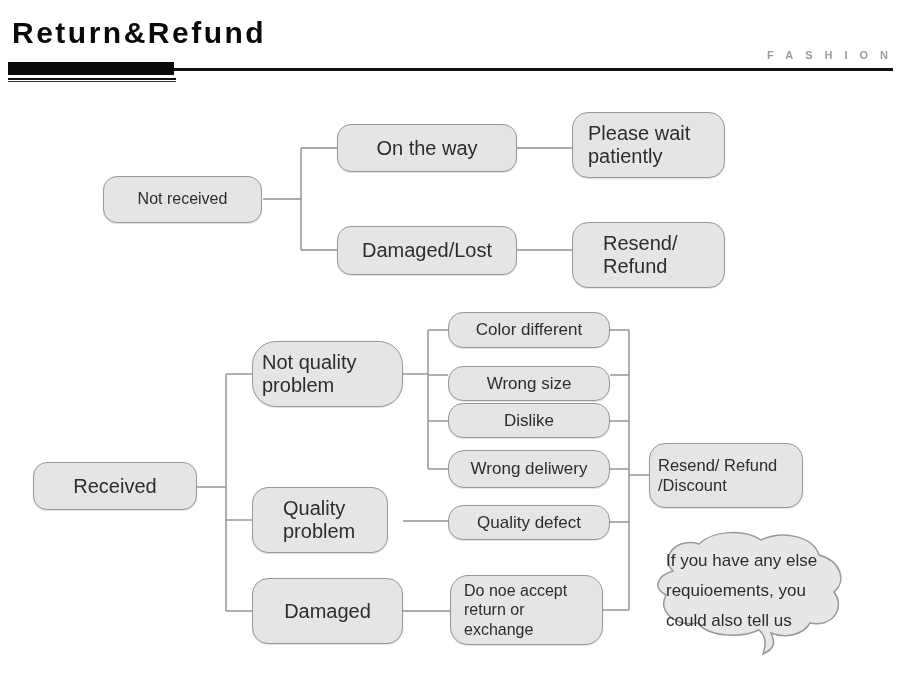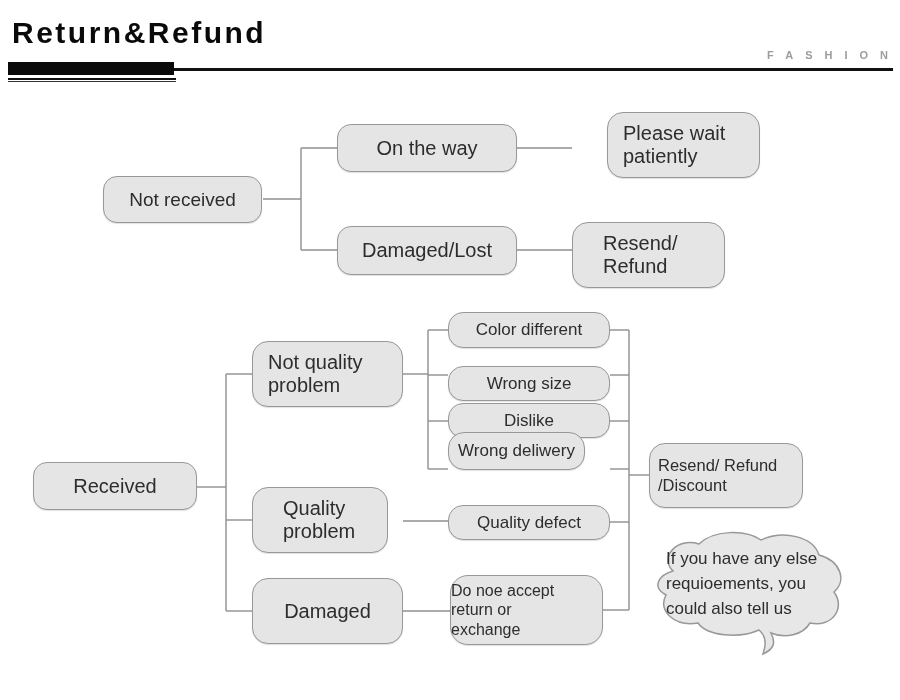--- a/index.html
+++ b/index.html
@@ -33,21 +33,21 @@
     white-space:pre-line;line-height:1.15;
     box-shadow:0 1px 1px rgba(0,0,0,0.12);
   }
   .node.center{justify-content:center;text-align:left;}
   .node.left{justify-content:flex-start;text-align:left;}
   
   .bubble{position:absolute;left:643px;top:531px;width:212px;height:126px;}
   .bubble svg{position:absolute;left:0;top:0;}
   .bubble-text{
     position:absolute;left:23px;top:15px;width:180px;
-    font-size:17px;line-height:25px;color:#2d2d2d;white-space:pre-line;
+    font-size:17px;line-height:30px;color:#2d2d2d;white-space:pre-line;
   }
 </style>
 </head>
 <body>
 
 <div id="canvas">
 
   <h1 class="page-title">Return&amp;Refund</h1>
   <div class="brand-label">FASHION</div>
   <div class="bar-thick"></div>
@@ -82,41 +82,41 @@
       <line x1="610" y1="469" x2="629" y2="469"></line>
       <line x1="610" y1="522" x2="629" y2="522"></line>
       <line x1="603" y1="610" x2="629" y2="610"></line>
       <line x1="629" y1="330" x2="629" y2="610"></line>
       <line x1="629" y1="475" x2="649" y2="475"></line>
       <line x1="403" y1="521" x2="448" y2="521"></line>
       <line x1="403" y1="611" x2="450" y2="611"></line>
     </g>
   </svg>
 
-  <div class="node center" style="left:103px;top:176px;width:159px;height:47px;font-size:19px;">Not received</div>
+  <div class="node center" style="left:103px;top:176px;width:159px;height:47px;font-size:16px;">Not received</div>
   <div class="node center" style="left:337px;top:124px;width:180px;height:48px;font-size:20px;">On the way</div>
-  <div class="node left" style="left:572px;top:112px;width:153px;height:66px;font-size:20px;padding-left:15px;border-radius:16px;margin-left:35px;">Please wait
+  <div class="node left" style="left:572px;top:112px;width:153px;height:66px;font-size:20px;padding-left:15px;border-radius:16px;">Please wait
 patiently</div>
   <div class="node center" style="left:337px;top:226px;width:180px;height:49px;font-size:20px;">Damaged/Lost</div>
   <div class="node left" style="left:572px;top:222px;width:153px;height:66px;font-size:20px;padding-left:30px;border-radius:16px;">Resend/
 Refund</div>
 
   <div class="node center" style="left:33px;top:462px;width:164px;height:48px;font-size:20px;">Received</div>
-  <div class="node left" style="left:252px;top:341px;width:151px;height:66px;font-size:20px;padding-left:15px;border-radius:16px;">Not quality
+  <div class="node left" style="left:252px;top:341px;width:151px;height:66px;font-size:20px;padding-left:9px;border-radius:24px;">Not quality
 problem</div>
   <div class="node left" style="left:252px;top:487px;width:136px;height:66px;font-size:20px;padding-left:30px;border-radius:16px;">Quality
 problem</div>
   <div class="node center" style="left:252px;top:578px;width:151px;height:66px;font-size:20px;border-radius:16px;">Damaged</div>
 
   <div class="node center" style="left:448px;top:312px;width:162px;height:36px;font-size:17px;border-radius:15px;">Color different</div>
   <div class="node center" style="left:448px;top:366px;width:162px;height:35px;font-size:17px;border-radius:15px;">Wrong size</div>
   <div class="node center" style="left:448px;top:403px;width:162px;height:35px;font-size:17px;border-radius:15px;">Dislike</div>
-  <div class="node center" style="left:448px;top:432px;width:137px;height:38px;font-size:17px;border-radius:16px;">Wrong deliwery</div>
+  <div class="node center" style="left:448px;top:450px;width:162px;height:38px;font-size:17px;border-radius:16px;">Wrong deliwery</div>
   <div class="node center" style="left:448px;top:505px;width:162px;height:35px;font-size:17px;border-radius:15px;">Quality defect</div>
-  <div class="node left" style="left:450px;top:575px;width:153px;height:70px;font-size:16px;padding-left:0;border-radius:18px;line-height:1.2;">Do noe accept
+  <div class="node left" style="left:450px;top:575px;width:153px;height:70px;font-size:16px;padding-left:13px;border-radius:18px;line-height:1.2;">Do noe accept
 return or
 exchange</div>
   <div class="node left" style="left:649px;top:443px;width:154px;height:65px;font-size:16.5px;padding-left:8px;border-radius:16px;line-height:1.2;">Resend/ Refund
 /Discount</div>
 
   <div class="bubble">
     <svg width="212" height="126" viewBox="0 0 212 126">
       <path d="M 30,40
                C 16,26 34,6 56,13
                C 70,-1 102,-2 118,9

